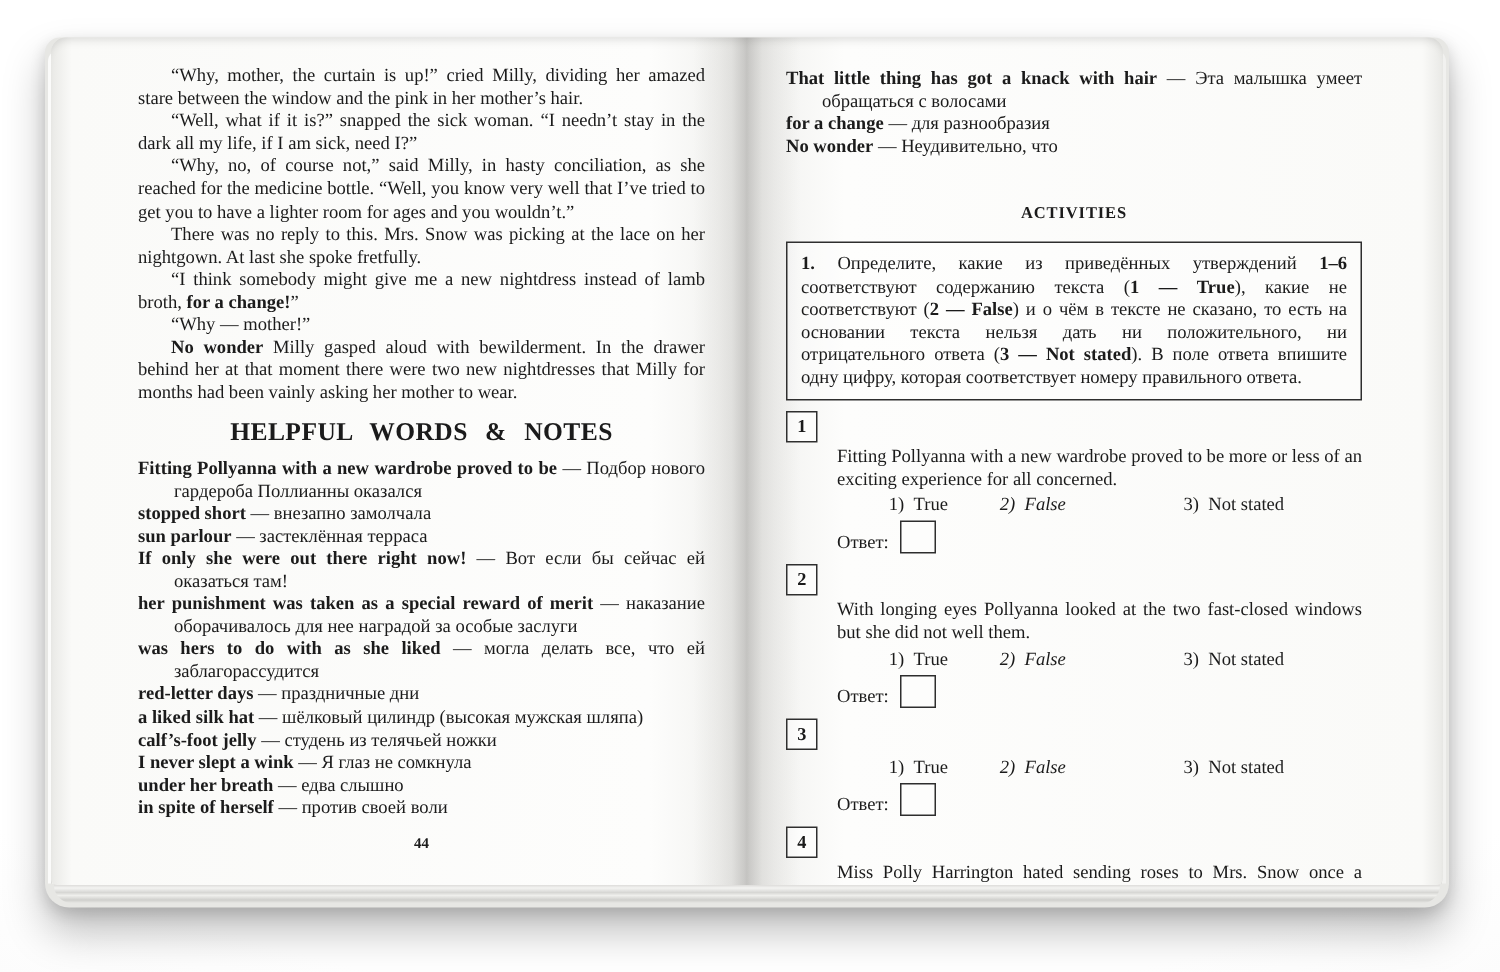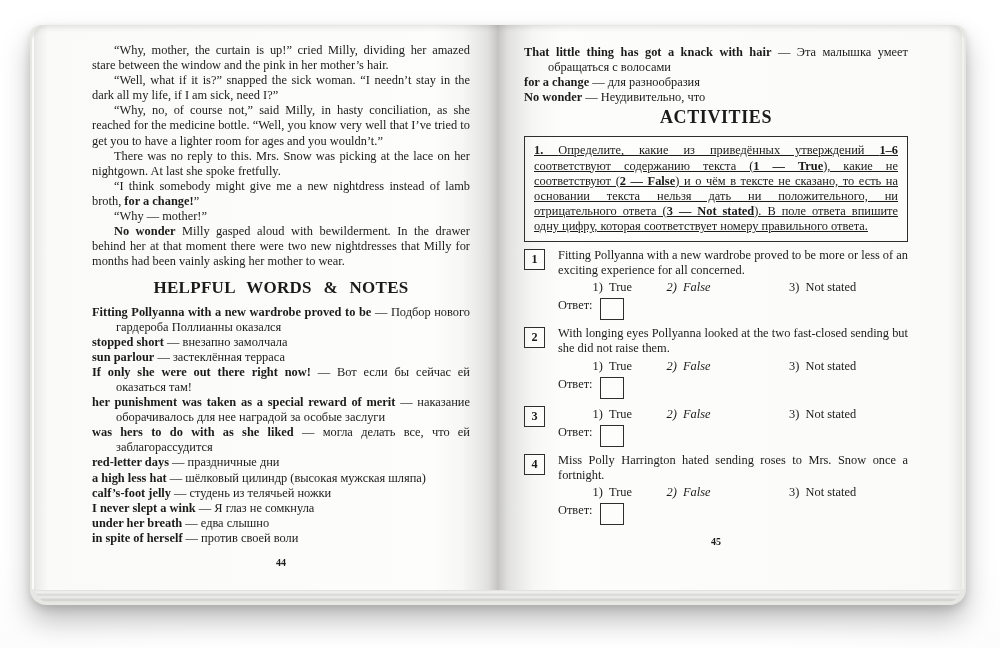--- a/index.html
+++ b/index.html
@@ -26,35 +26,35 @@
   .spine-shadow{position:absolute;left:50%;top:0;bottom:15px;width:72px;transform:translateX(-50%);
     pointer-events:none;
     background:linear-gradient(90deg,rgba(0,0,0,0) 0%,rgba(80,76,70,.09) 36%,rgba(55,52,48,.20) 50%,
       rgba(80,76,70,.09) 64%,rgba(0,0,0,0) 100%);}
   .page-inner{position:absolute;color:#1b1b1b;font-size:12.4px;line-height:15.1px;}
   .page.left .page-inner{left:58px;right:28px;top:18px;bottom:8px;}
   .page.right .page-inner{left:26px;right:54px;top:20px;bottom:8px;}
   .para{margin:0;text-indent:22px;text-align:justify;}
   .heading{font-weight:bold;text-align:center;font-size:17px;margin:11px 0 9px;
     word-spacing:7px;letter-spacing:.3px;}
-  .heading.activities{margin:5px 0 11px;word-spacing:2px;letter-spacing:.6px;font-size:18px;}
+  .heading.activities{margin:30px 0 11px;word-spacing:2px;letter-spacing:.6px;font-size:11px;}
   .ventry{padding-left:24px;text-indent:-24px;text-align:justify;}
   .page-number{text-align:center;font-weight:bold;margin-top:9px;font-size:10px;}
   .instruction-box{border:1.5px solid #2e2e2e;padding:6px 9px 7px;text-align:justify;margin-top:2px;
-    background:rgba(255,255,255,.35);text-decoration:underline;}
+    background:rgba(255,255,255,.35);}
   .question{display:flex;margin-top:6px;}
   .qnum{flex:none;width:19px;height:19px;border:1.4px solid #2e2e2e;font-weight:bold;text-align:center;
     line-height:19px;margin-right:13px;margin-top:1px;font-size:12.2px;background:#fdfdfc;}
-  .qbody{flex:1;min-width:0;}
+  .qbody{flex:1;min-width:0;margin-top:24px;}
   .qtext{text-align:justify;}
   .options{display:flex;margin-top:2px;}
   .opt1{width:31%;text-align:center;}
   .opt2{width:35%;font-style:italic;}
   .opt3{flex:1;}
-  .answer-row{display:flex;align-items:flex-start;margin-top:3px;height:22px;}
+  .answer-row{display:flex;align-items:flex-end;margin-top:3px;height:22px;}
   .answer-box{display:inline-block;width:22px;height:20px;border:1.3px solid #2e2e2e;
     margin-left:7px;background:#fdfdfc;}
 </style>
 </head>
 <body>
 
 <div class="scene">
   <div class="book">
     <div class="book-base"></div>
     <div class="edge-stack"></div>
@@ -75,21 +75,21 @@
             </div>
           <div class="heading">HELPFUL WORDS &amp; NOTES</div>
           <div id="vocab-left">
               <div class="ventry"><b>Fitting Pollyanna with a new wardrobe proved to be</b> — Подбор нового гардероба Поллианны оказался</div>
               <div class="ventry"><b>stopped short</b> — внезапно замолчала</div>
               <div class="ventry"><b>sun parlour</b> — застеклённая терраса</div>
               <div class="ventry"><b>If only she were out there right now!</b> — Вот если бы сейчас ей оказаться там!</div>
               <div class="ventry"><b>her punishment was taken as a special reward of merit</b> — наказание оборачивалось для нее наградой за особые заслуги</div>
               <div class="ventry"><b>was hers to do with as she liked</b> — могла делать все, что ей заблагорассудится</div>
               <div class="ventry"><b>red-letter days</b> — праздничные дни</div>
-              <div class="ventry"><b>a high less hat</b> — шёлковый цилиндр (высокая мужская шляпа)</div>
+              <div class="ventry"><b>a liked silk hat</b> — шёлковый цилиндр (высокая мужская шляпа)</div>
               <div class="ventry"><b>calf’s-foot jelly</b> — студень из телячьей ножки</div>
               <div class="ventry"><b>I never slept a wink</b> — Я глаз не сомкнула</div>
               <div class="ventry"><b>under her breath</b> — едва слышно</div>
               <div class="ventry"><b>in spite of herself</b> — против своей воли</div>
             </div>
           <div class="page-number">44</div>
         </div>
       </div>
 
       <div class="page right">
@@ -113,21 +113,21 @@
                   </div>
                   <div class="answer-row">
                     <span class="answer-label">Ответ:</span>
                     <span class="answer-box"></span>
                   </div>
                 </div>
               </div>
               <div class="question">
                 <div class="qnum">2</div>
                 <div class="qbody">
-                  <div class="qtext">With longing eyes Pollyanna looked at the two fast-closed sending but she did not raise them.</div>
+                  <div class="qtext">With longing eyes Pollyanna looked at the two fast-closed windows but she did not well them.</div>
                   <div class="options">
                     <div class="opt opt1">1)&nbsp;&nbsp;True</div>
                     <div class="opt opt2">2)&nbsp;&nbsp;False</div>
                     <div class="opt opt3">3)&nbsp;&nbsp;Not stated</div>
                   </div>
                   <div class="answer-row">
                     <span class="answer-label">Ответ:</span>
                     <span class="answer-box"></span>
                   </div>
                 </div>

